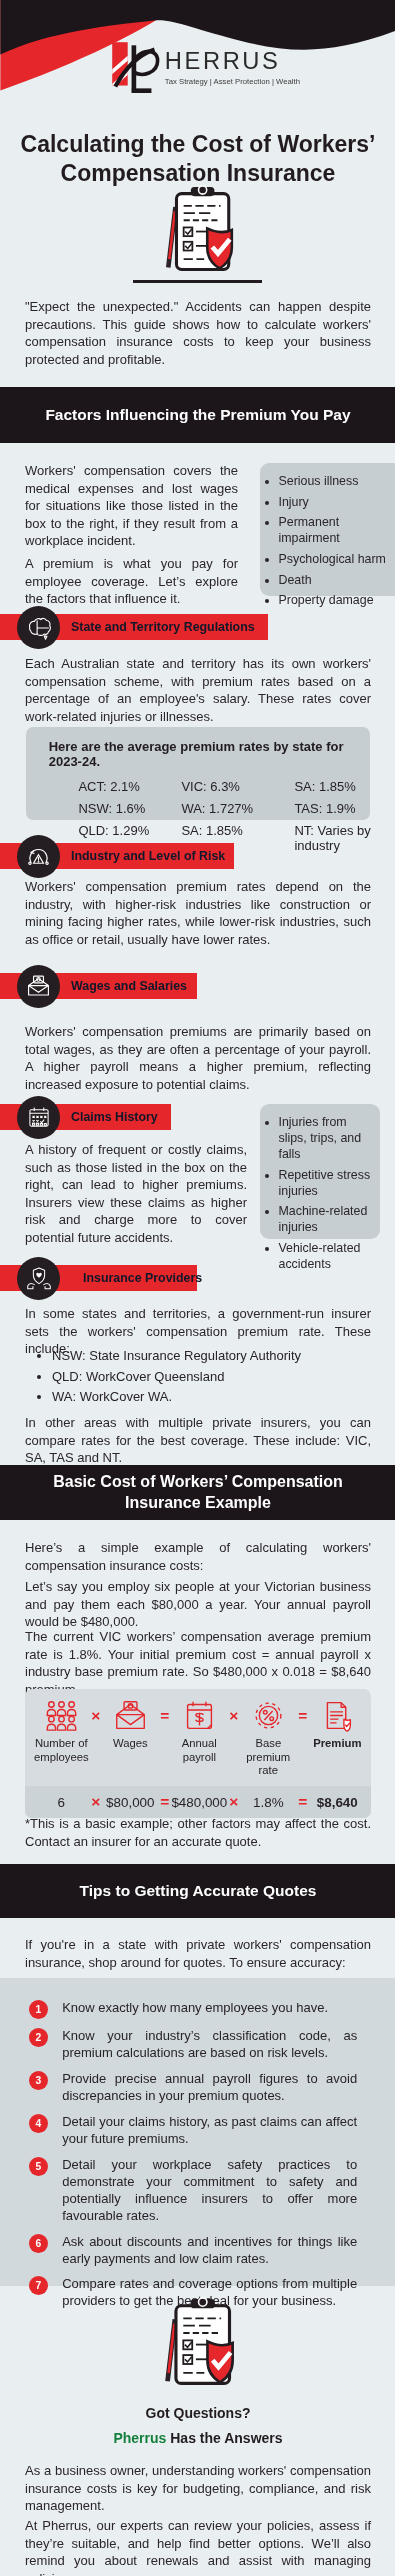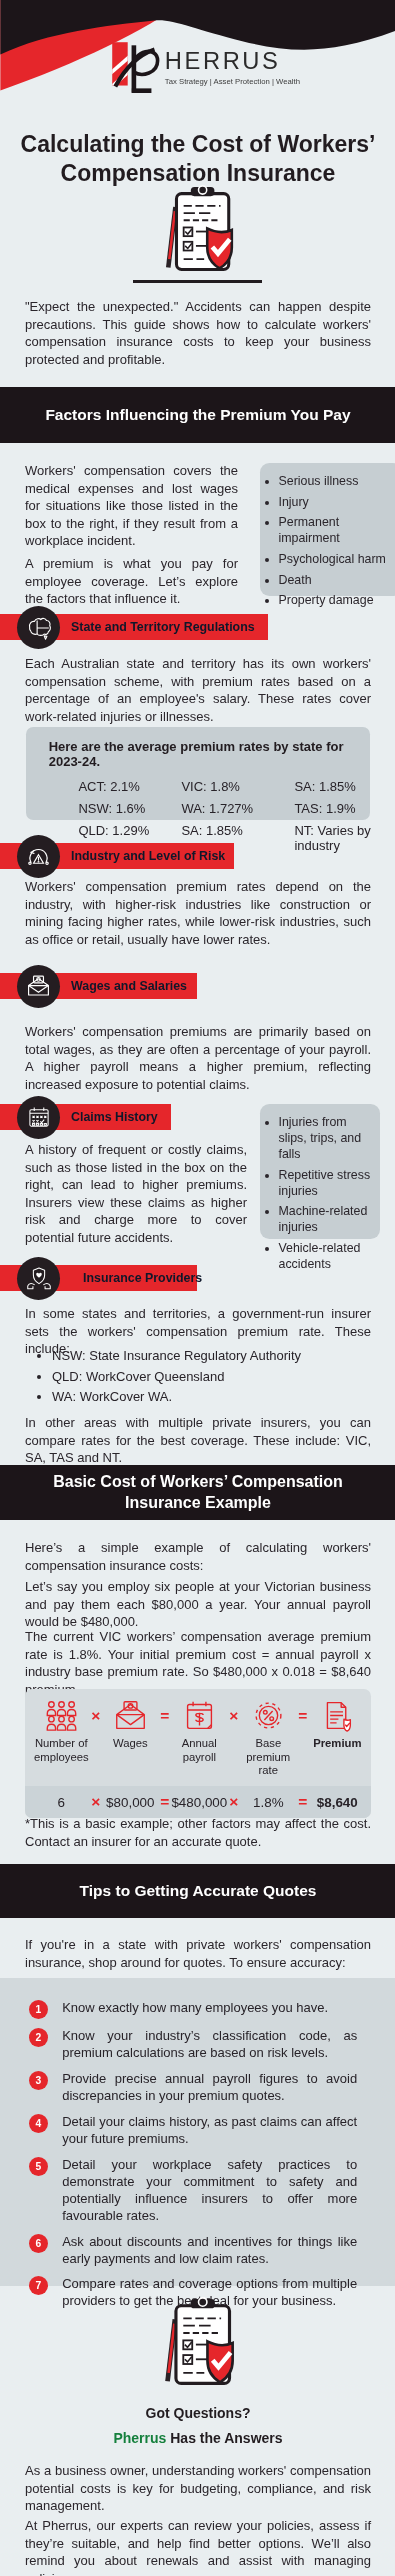--- a/index.html
+++ b/index.html
@@ -137,21 +137,21 @@
       </svg>
     </div>
     <div class="label">State and Territory Regulations</div>
   </div>
   <div class="abs para" style="top:655px;">Each Australian state and territory has its own workers' compensation scheme, with premium rates based on a percentage of an employee's salary. These rates cover work-related injuries or illnesses.</div>
 
   <div class="abs rates-box" style="top:727px; height:93px;">
     <div class="rates-title">Here are the average premium rates by state for 2023-24.</div>
     <div class="rates-grid">
       <div>ACT: 2.1%</div>
-      <div>VIC: 1.8%</div>
+      <div>VIC: 6.3%</div>
       <div>SA: 1.85%</div>
       <div>NSW: 1.6%</div>
       <div>WA: 1.727%</div>
       <div>TAS: 1.9%</div>
       <div>QLD: 1.29%</div>
       <div>SA: 1.85%</div>
       <div>NT: Varies by industry</div>
     </div>
   </div>
 
@@ -385,18 +385,18 @@
     <path d="M55,120 l5,5 l8,-10" stroke="#221c20" stroke-width="3" fill="none"></path>
     <path d="M98,86 c18,9 34,9 48,3 v34 c0,23 -14,35 -24,41 c-10,-6 -24,-18 -24,-41 Z" fill="#e5262b" stroke="#221c20" stroke-width="5"></path>
     <path d="M108,122 l11,13 l23,-28" stroke="#fff" stroke-width="9" fill="none"></path>
   </svg>
 
   <div class="abs gotq-title" style="top:2401px;">
     <div>Got Questions?</div>
     <div><span class="red-word">Pherrus</span><span> Has the Answers</span></div>
   </div>
 
-  <div class="abs para" style="top:2462px;">As a business owner, understanding workers' compensation potential costs is key for budgeting, compliance, and risk management.</div>
+  <div class="abs para" style="top:2462px;">As a business owner, understanding workers' compensation insurance costs is key for budgeting, compliance, and risk management.</div>
   <div class="abs para" style="top:2517px;">At Pherrus, our experts can review your policies, assess if they’re suitable, and help find better options. We’ll also remind you about renewals and assist with managing policies.</div>
   <div class="abs para" style="top:2572px;">For expert workers’ compensation insurance advice, complete our online form today or call +61 (02) 9099 9109 to book an appointment at our Bella Vista office in Sydney, NSW.</div>
 
 </div>
 
 
 </body></html>

